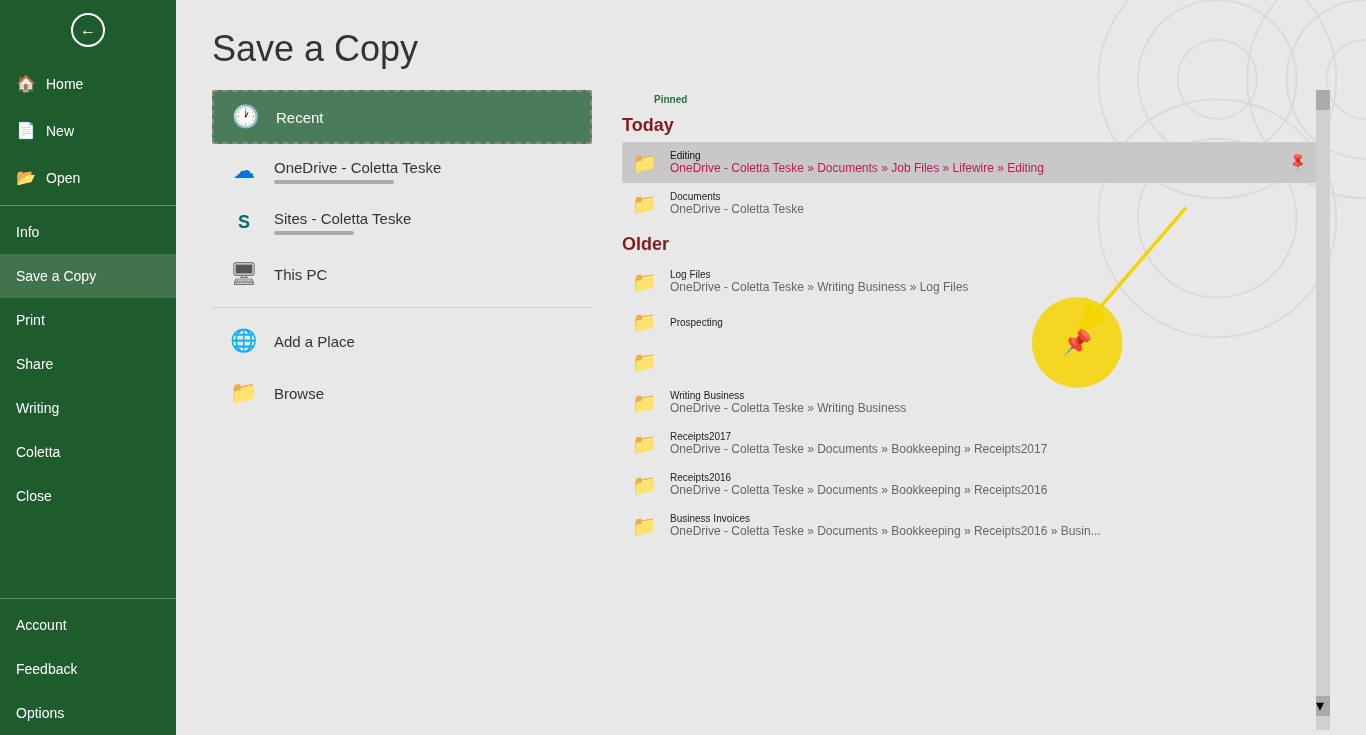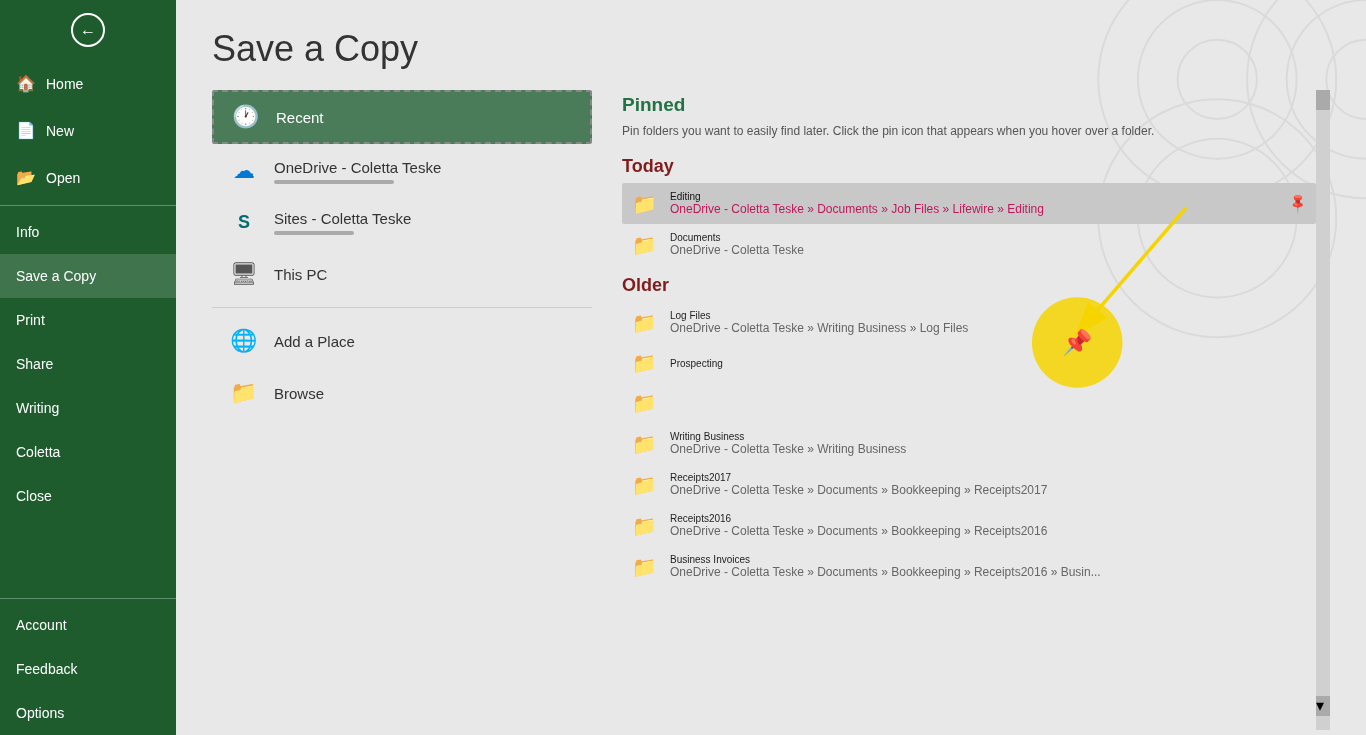--- a/index.html
+++ b/index.html
@@ -74,21 +74,21 @@
 
     
     .folders-panel {
       flex: 1;
       overflow-y: auto;
       padding-left: 10px;
       position: relative;
     }
 
     .pinned-section-title {
-      font-size: 19px; color: #217346; font-weight: 600; margin-bottom: 6px; margin-top: 4px;
+      font-size: 10px; color: #217346; font-weight: 600; margin-bottom: 6px; margin-top: 4px; margin-left: 32px;
     }
     .pinned-desc {
       font-size: 12px; color: #555; line-height: 1.5; margin-bottom: 16px;
     }
 
     .section-label {
       font-size: 18px; color: #7f1d1d; font-weight: 600; margin: 10px 0 6px 0;
     }
 
     .folder-row {
@@ -230,21 +230,20 @@
         <span class="loc-icon">📁</span>
         <span class="loc-label">Browse</span>
       </div>
 
     </div>
 
     <div class="folders-panel" style="position:relative;">
 
       <div>
         <div class="pinned-section-title">Pinned</div>
-        <div class="pinned-desc">Pin folders you want to easily find later. Click the pin icon that appears when you hover over a folder.</div>
       </div>
 
       <div class="section-label">Today</div>
 
       <div class="folder-row highlighted">
         <span class="folder-icon">📁</span>
         <div class="folder-info">
           <div class="folder-name">Editing</div>
           <div class="folder-path">OneDrive - Coletta Teske » Documents » Job Files » Lifewire » Editing</div>
         </div>

